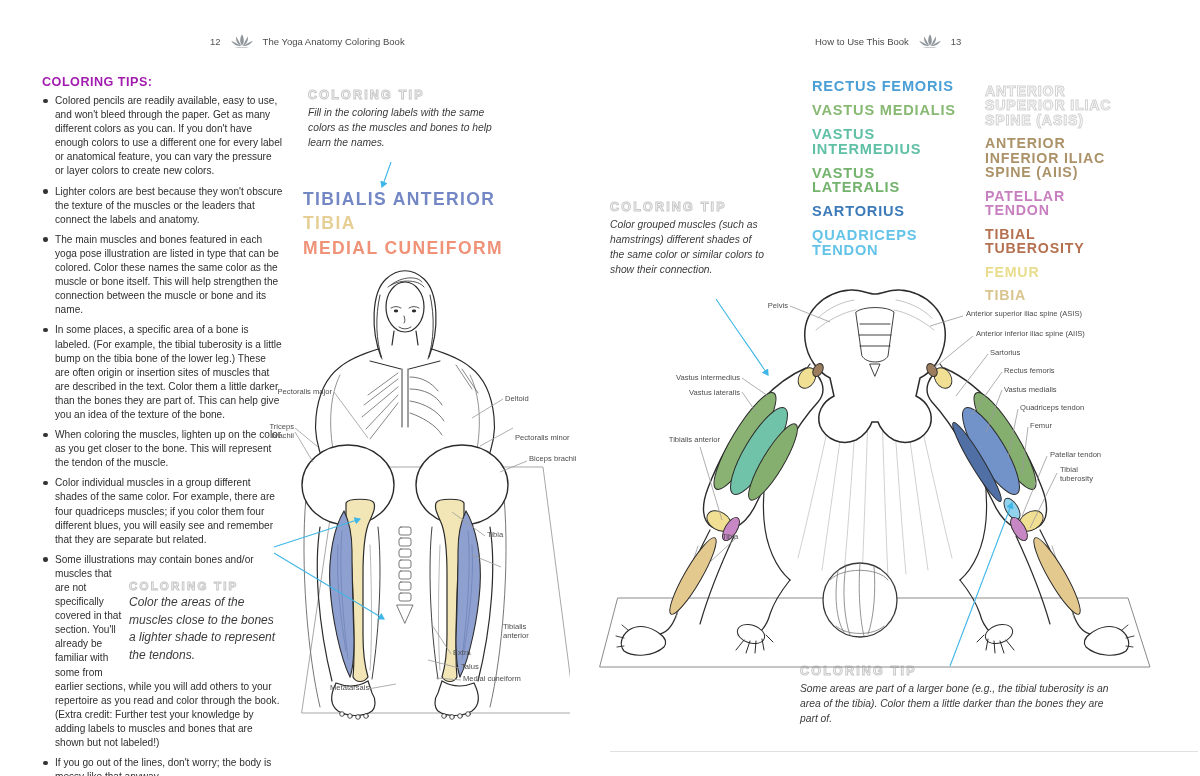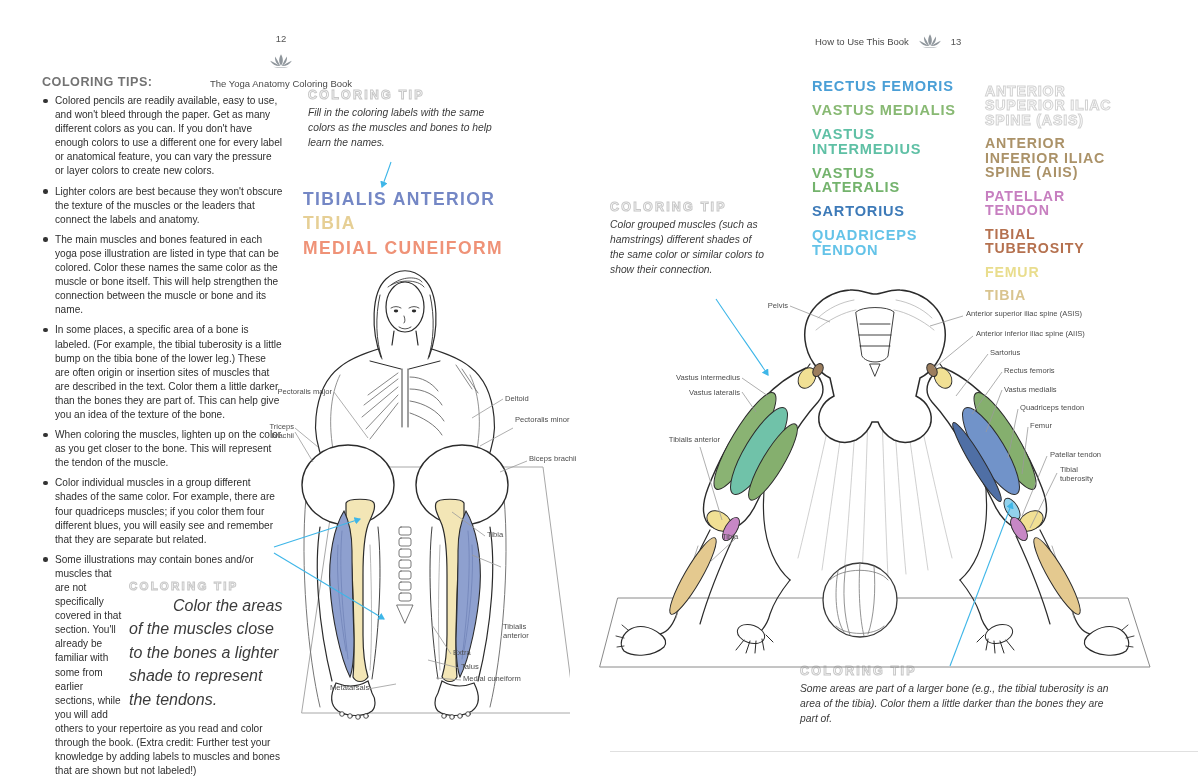--- a/index.html
+++ b/index.html
@@ -3,21 +3,21 @@
 <meta charset="utf-8">
 <style>
   html,body{margin:0;padding:0;background:#fff;}
   .canvas{position:relative;width:1200px;height:776px;background:#ffffff;overflow:hidden;
           font-family:"Liberation Sans",sans-serif;color:#2e2e2e;}
   .hdr{position:absolute;top:33px;display:flex;align-items:center;gap:9px;
        font-size:9.5px;color:#4a4a4a;}
   .hdr .pnum{color:#555;}
   .lotus{width:24px;height:16px;flex:0 0 auto;}
   .tips-heading{position:absolute;left:42px;top:75px;font-size:12.6px;font-weight:bold;
-                letter-spacing:.5px;color:#737373;}
+                letter-spacing:.5px;color:#a21caf;}
   .lefttext{position:absolute;left:42px;top:94px;width:241px;}
   .bullets{margin:0;padding:0;list-style:none;font-size:10.1px;line-height:14.1px;color:#2e2e2e;}
   .bullets li{margin-bottom:6px;padding-left:13px;position:relative;}
   .bullets li::before{content:"";position:absolute;left:1px;top:4.5px;width:4.5px;height:4.5px;
                       border-radius:50%;background:#333;}
   .closing{margin:4px 0 0 0;font-size:10.1px;line-height:14.1px;}
   .tip{}
   .tip-title{font-weight:800;font-size:12.5px;letter-spacing:2.2px;color:#ffffff;
              -webkit-text-stroke:1px #c7c7c7;}
   .tip-body{font-style:italic;font-size:10.3px;color:#3b3b3b;line-height:1.47;margin-top:3px;}
@@ -38,21 +38,21 @@
   .ra{text-align:right;}
   .figure{position:absolute;}
   .overlay{position:absolute;left:0;top:0;pointer-events:none;}
   .bottom-rule{position:absolute;left:610px;top:751px;width:588px;height:1px;background:#e0e0e0;}
 </style>
 </head>
 <body>
 
 <div class="canvas">
 
-  <div class="hdr" style="left:210px;flex-direction:column;">
+  <div class="hdr" style="left:210px;">
     <span class="pnum">12</span>
     <svg class="lotus" viewBox="0 0 32 20">
       <g fill="#8f969c">
           <path d="M16,1 C13,6 12.5,12 16,16 C19.5,12 19,6 16,1 Z"></path>
       <path d="M8,4 C7.5,10 10.5,15 15,16.3 C12,11 10.5,7.5 8,4 Z"></path>
       <path d="M24,4 C24.5,10 21.5,15 17,16.3 C20,11 21.5,7.5 24,4 Z"></path>
       <path d="M1.5,9.5 C4.5,14.5 9.5,17.2 15.5,16.6 C9.5,13.5 5.5,11 1.5,9.5 Z"></path>
       <path d="M30.5,9.5 C27.5,14.5 22.5,17.2 16.5,16.6 C22.5,13.5 26.5,11 30.5,9.5 Z"></path>
       <path d="M5.5,17.5 Q16,21 26.5,17.5 Q16,19.5 5.5,17.5 Z"></path>
         </g>
@@ -67,21 +67,21 @@
       <li>Colored pencils are readily available, easy to use, and won't bleed through the paper. Get as many different colors as you can. If you don't have enough colors to use a different one for every label or anatomical feature, you can vary the pressure or layer colors to create new colors.</li>
       <li>Lighter colors are best because they won't obscure the texture of the muscles or the leaders that connect the labels and anatomy.</li>
       <li>The main muscles and bones featured in each yoga pose illustration are listed in type that can be colored. Color these names the same color as the muscle or bone itself. This will help strengthen the connection between the muscle or bone and its name.</li>
       <li>In some places, a specific area of a bone is labeled. (For example, the tibial tuberosity is a little bump on the tibia bone of the lower leg.) These are often origin or insertion sites of muscles that are described in the text. Color them a little darker than the bones they are part of. This can help give you an idea of the texture of the bone.</li>
       <li>When coloring the muscles, lighten up on the color as you get closer to the bone. This will represent the tendon of the muscle.</li>
       <li>Color individual muscles in a group different shades of the same color. For example, there are four quadriceps muscles; if you color them four different blues, you will easily see and remember that they are separate but related.</li>
       <li>
         <span class="spacer-float"></span>
         <span class="tip tip-inline">
           <span class="tip-title" style="font-size:11.5px;">COLORING TIP</span><br>
-          <span class="tip-body" style="font-size:16px;margin-left:44px;">Color the areas of the muscles close to the bones a lighter shade to represent the tendons.</span>
+          <span class="tip-body" style="font-size:12px;">Color the areas of the muscles close to the bones a lighter shade to represent the tendons.</span>
         </span>
         <span>Some illustrations may contain bones and/or muscles that are not specifically covered in that section. You'll already be familiar with some from earlier sections, while you will add others to your repertoire as you read and color through the book. (Extra credit: Further test your knowledge by adding labels to muscles and bones that are shown but not labeled!)</span>
       </li>
       <li>If you go out of the lines, don't worry; the body is messy like that anyway.</li>
     </ul>
     <p class="closing">Let's begin our superior under the skin.</p>
   </div>
 
   <div class="tip tip-top-left">
     <div class="tip-title">COLORING TIP</div>
@@ -287,21 +287,21 @@
         <path d="M232,302 C244,289 280,289 290,302 M238,348 C248,358 276,358 286,348" stroke="#777" stroke-width="0.8"></path>
         <path d="M248,287 C244,312 246,340 252,357 M262,285 C260,312 262,342 266,358 M276,288 C278,312 276,340 270,356 M240,293 C236,316 238,342 246,354" stroke="#777" stroke-width="0.8"></path>
       </g>
     </svg>
   </div>
 
   <div class="fig-label ra" style="left:270px;top:388px;width:62px;">Pectoralis major</div>
   <div class="fig-label" style="left:505px;top:395px;">Deltoid</div>
   <div class="fig-label ra" style="left:262px;top:423px;width:32px;">Triceps
 brachii</div>
-  <div class="fig-label" style="left:515px;top:416px;">Pectoralis minor</div>
+  <div class="fig-label" style="left:515px;top:434px;">Pectoralis minor</div>
   <div class="fig-label" style="left:529px;top:455px;">Biceps brachii</div>
   <div class="fig-label" style="left:487px;top:531px;">Tibia</div>
   <div class="fig-label" style="left:503px;top:579px;margin-top:44px;">Tibialis
 anterior</div>
   <div class="fig-label" style="left:453px;top:649px;">Extra</div>
   <div class="fig-label" style="left:461px;top:663px;">Talus</div>
   <div class="fig-label" style="left:463px;top:675px;">Medial cuneiform</div>
   <div class="fig-label" style="left:330px;top:684px;">Metatarsals</div>
 
   <div class="fig-label ra" style="left:750px;top:302px;width:38px;">Pelvis</div>

